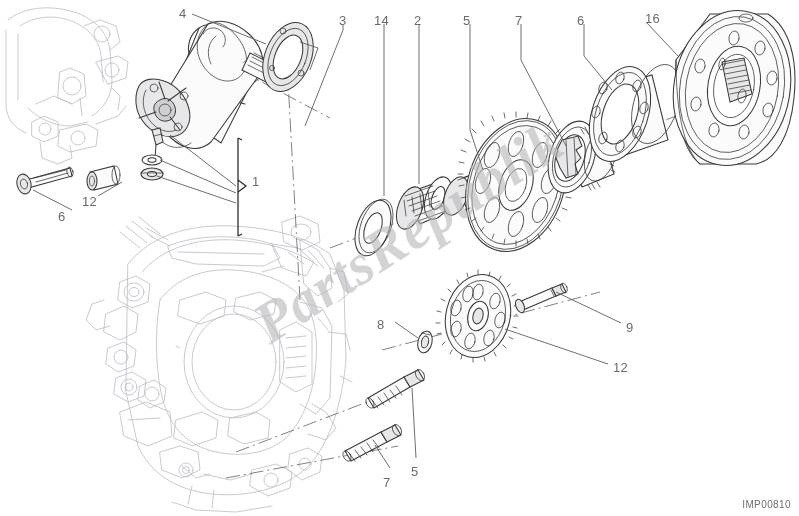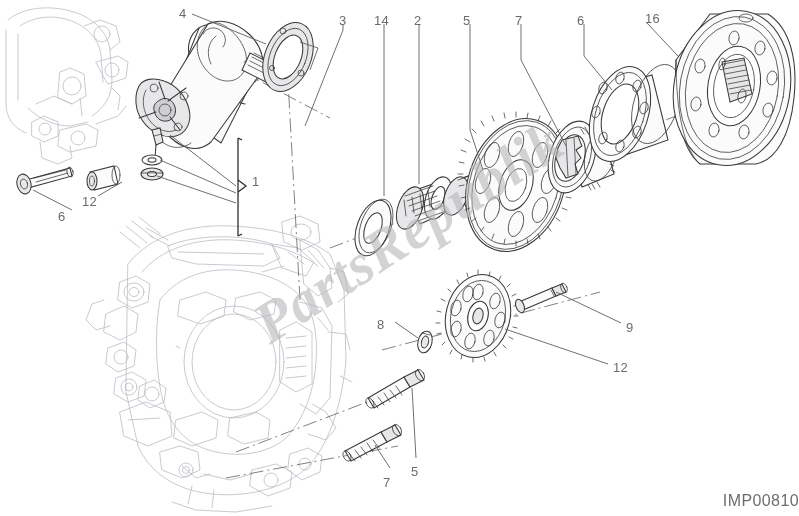--- a/index.html
+++ b/index.html
@@ -29,24 +29,24 @@
     position: absolute;
     font-family: "Liberation Sans", sans-serif;
     font-size: 13px;
     color: #6b6b6b;
     letter-spacing: 0.2px;
     white-space: nowrap;
     user-select: none;
   }
   #image-code {
     position: absolute;
-    right: 0;
+    right: 8px;
     bottom: 6px;
     font-family: "Liberation Sans", sans-serif;
-    font-size: 16px;
+    font-size: 10px;
     color: #6e6e72;
     letter-spacing: 0.4px;
     text-align: center;
   }
   .wm {
     font-family: "Liberation Serif", serif;
     font-style: italic;
     font-weight: bold;
     fill: #b9b9bd;
     opacity: 0.62;

